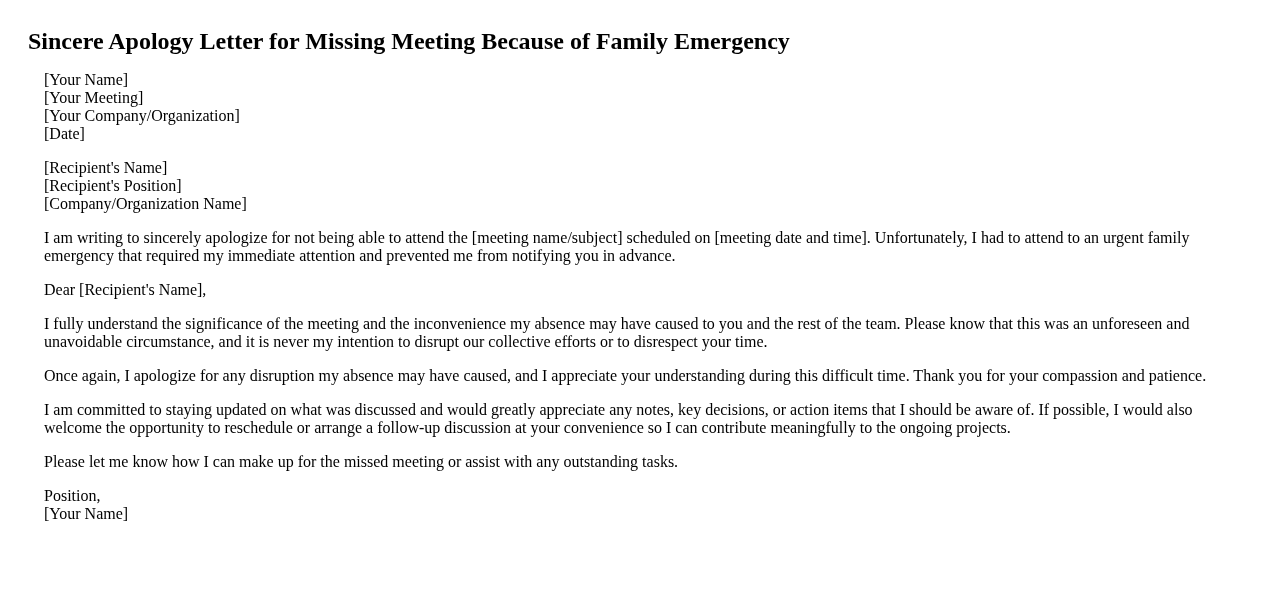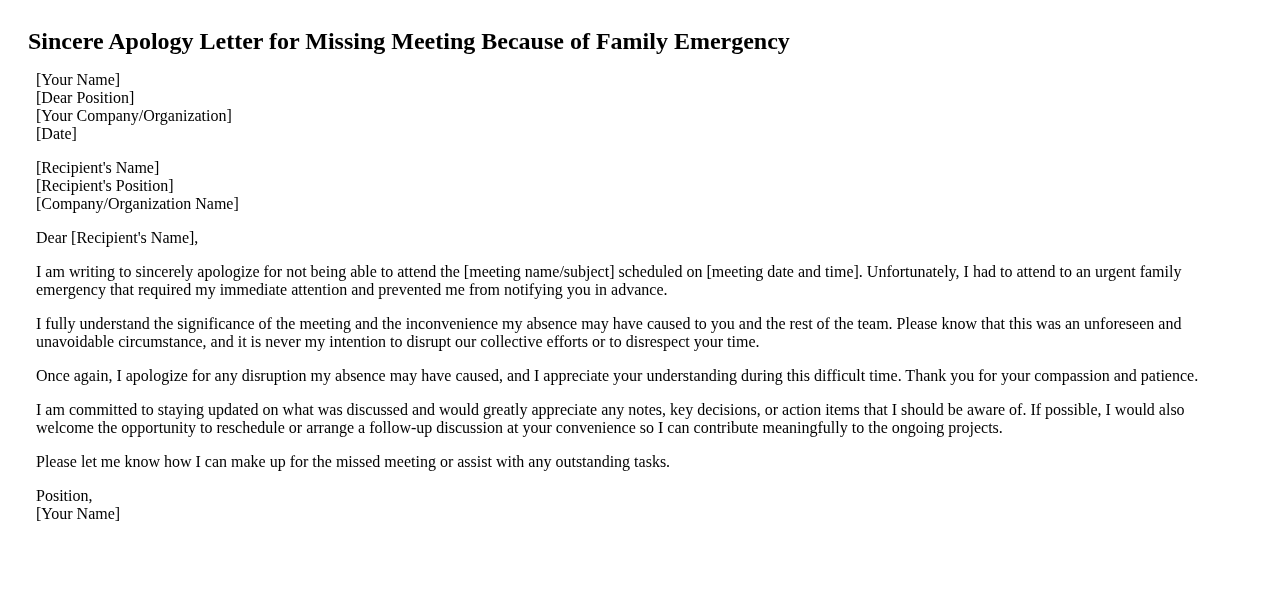--- a/index.html
+++ b/index.html
@@ -20,46 +20,46 @@
   }
   h1.doc-title {
     font-family: "Liberation Serif", "DejaVu Serif", serif;
     font-size: 24px;
     line-height: 28px;
     font-weight: bold;
     margin: 19px 0 16px 0;
     color: #000000;
   }
   p.block {
-    margin: 16px 8px;
+    margin: 16px 16px;
   }
 </style>
 </head>
 <body>
 
 <div class="page">
 
   <h1 class="doc-title">Sincere Apology Letter for Missing Meeting Because of Family Emergency</h1>
 
   <p class="block">
     <span>[Your Name]</span><br>
-    <span>[Dear Position]</span><br>
+    <span>[Your Meeting]</span><br>
     <span>[Your Company/Organization]</span><br>
     <span>[Date]</span>
   </p>
 
   <p class="block">
     <span>[Recipient's Name]</span><br>
     <span>[Recipient's Position]</span><br>
     <span>[Company/Organization Name]</span>
   </p>
 
+  <p class="block">I am writing to sincerely apologize for not being able to attend the [meeting name/subject] scheduled on [meeting date and time]. Unfortunately, I had to attend to an urgent family emergency that required my immediate attention and prevented me from notifying you in advance.</p>
+
   <p class="block">Dear [Recipient's Name],</p>
-
-  <p class="block">I am writing to sincerely apologize for not being able to attend the [meeting name/subject] scheduled on [meeting date and time]. Unfortunately, I had to attend to an urgent family emergency that required my immediate attention and prevented me from notifying you in advance.</p>
 
   <p class="block">I fully understand the significance of the meeting and the inconvenience my absence may have caused to you and the rest of the team. Please know that this was an unforeseen and unavoidable circumstance, and it is never my intention to disrupt our collective efforts or to disrespect your time.</p>
 
   <p class="block">Once again, I apologize for any disruption my absence may have caused, and I appreciate your understanding during this difficult time. Thank you for your compassion and patience.</p>
 
   <p class="block">I am committed to staying updated on what was discussed and would greatly appreciate any notes, key decisions, or action items that I should be aware of. If possible, I would also welcome the opportunity to reschedule or arrange a follow-up discussion at your convenience so I can contribute meaningfully to the ongoing projects.</p>
 
   <p class="block">Please let me know how I can make up for the missed meeting or assist with any outstanding tasks.</p>
 
   <p class="block">

